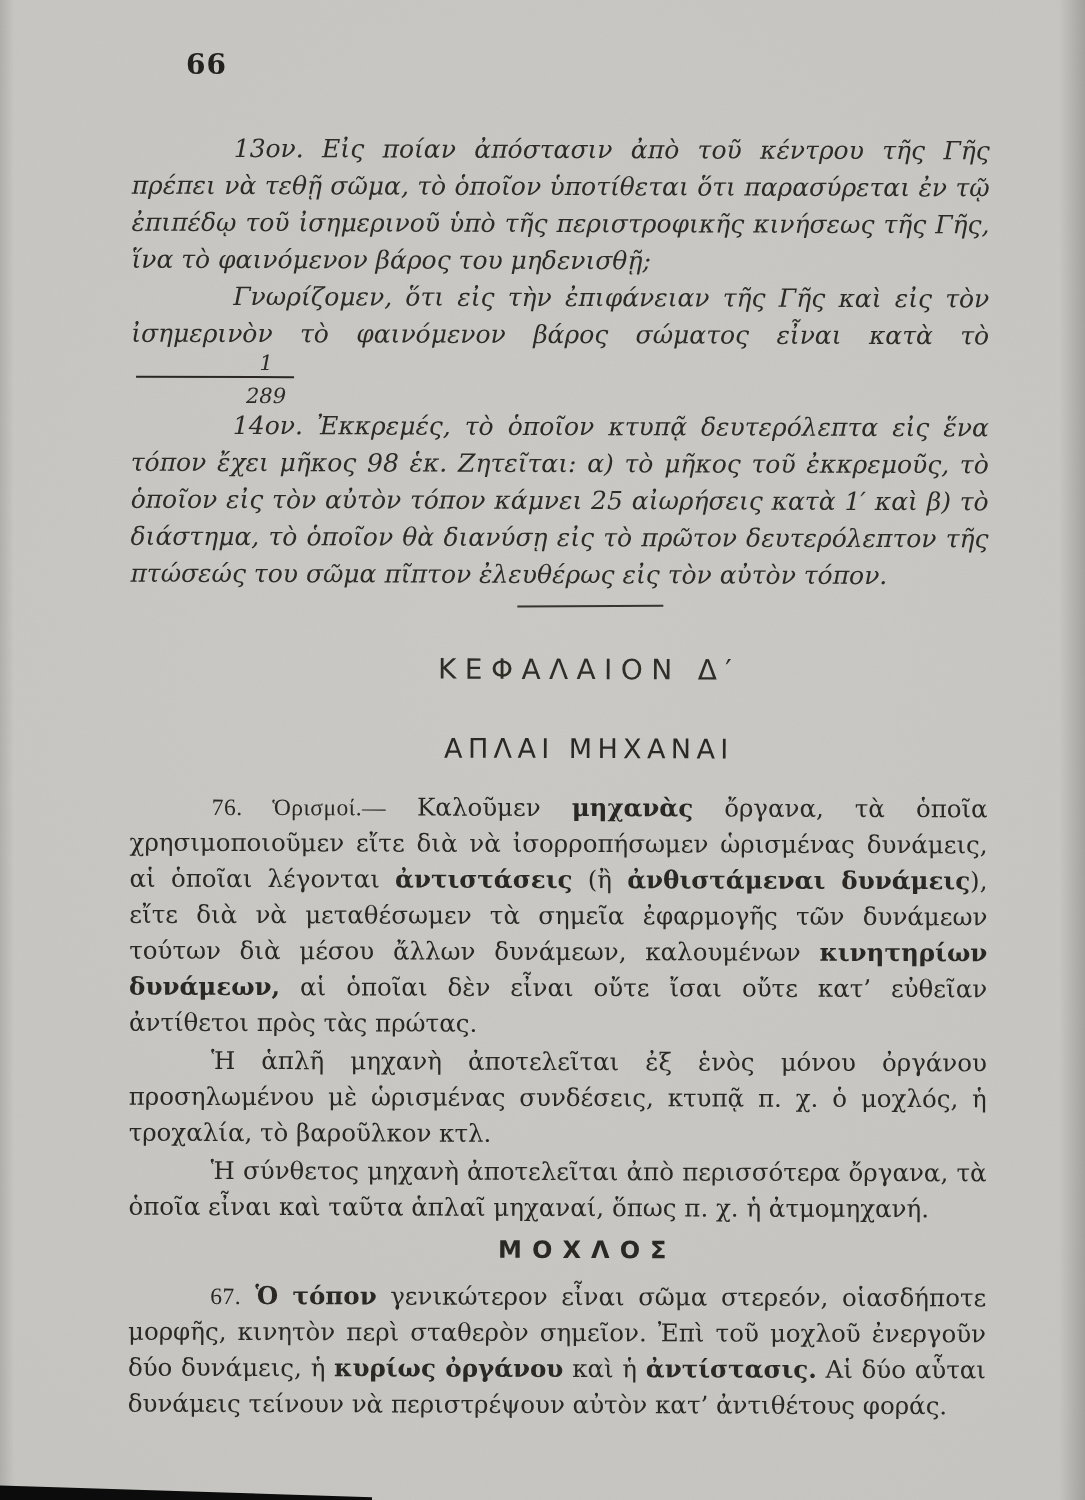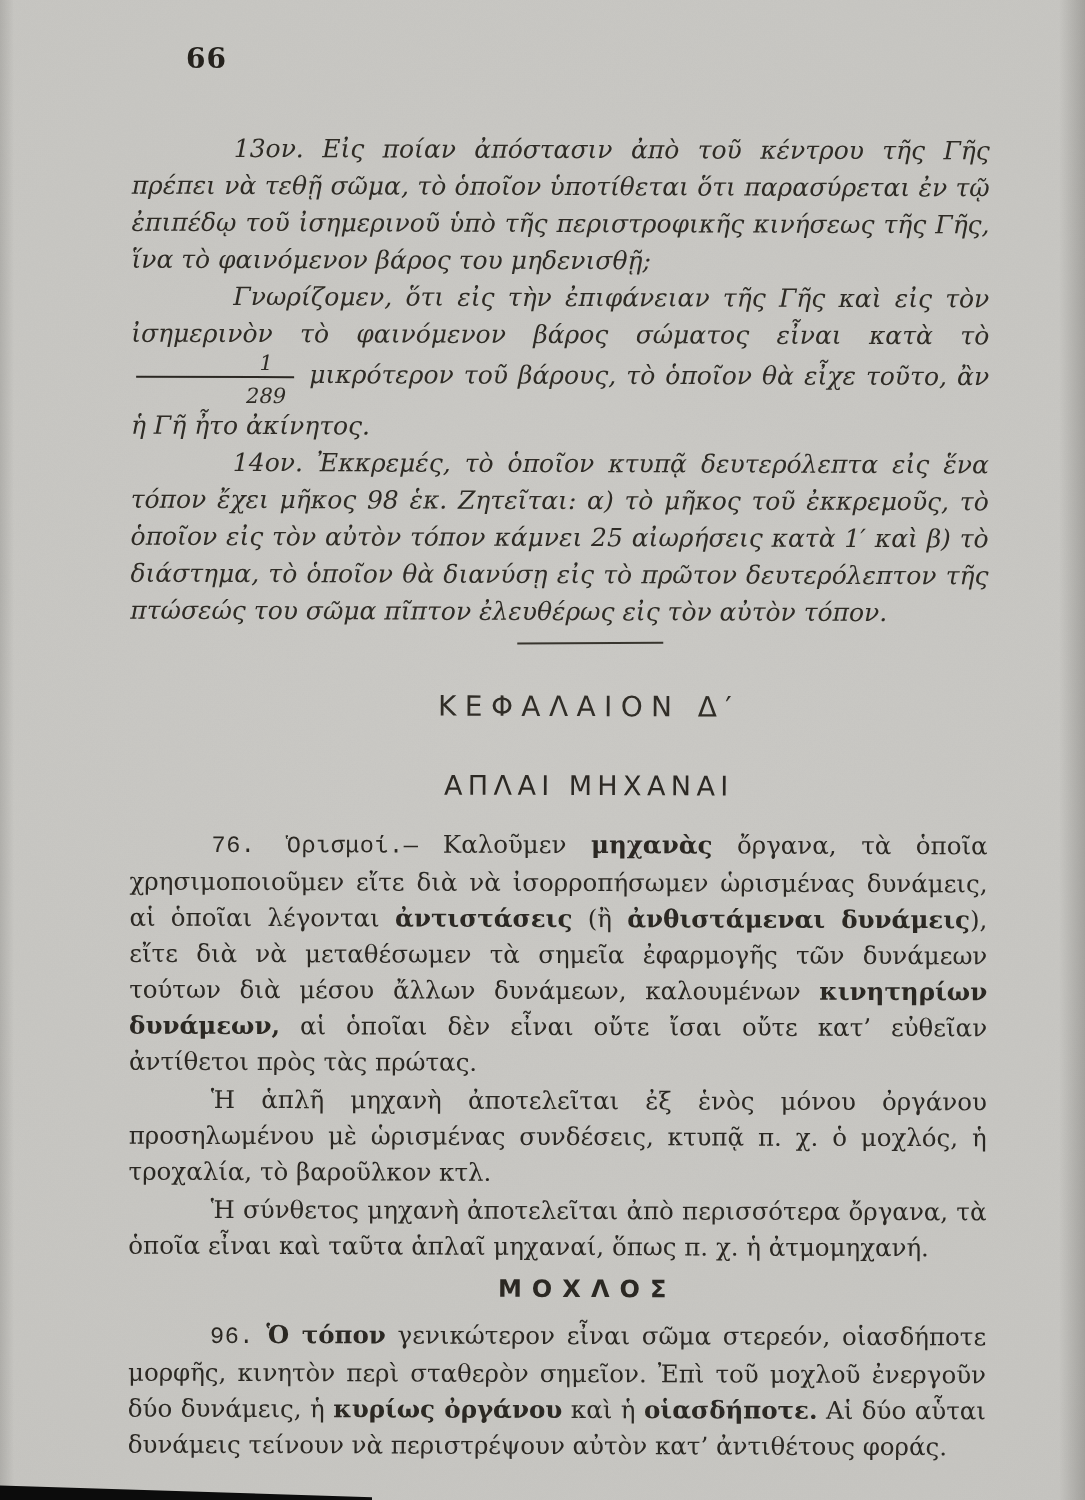--- a/index.html
+++ b/index.html
@@ -8,37 +8,37 @@
     background:#c6c5c1;
     font-family:"DejaVu Serif", serif;
     color:#2b2823;
   }
   .page{
     position:absolute;inset:0;
     background:radial-gradient(130% 120% at 50% 42%, #cbcac6 0%, #c7c6c2 55%, #bfbeba 100%);
   }
   .grain{position:absolute;inset:0;opacity:.38;pointer-events:none;}
   .pageno{
-    position:absolute;left:186px;top:42px;
+    position:absolute;left:186px;top:48px;
     font-size:28px;font-weight:700;letter-spacing:1px;color:#25221d;
   }
   .content{
     position:absolute;left:130px;top:0;width:858px;
     padding-top:131px;
     transform:rotate(0.18deg);
   }
   .para{
     margin:0;text-align:justify;
     font-size:25px;line-height:37px;
   }
   .prob{font-style:italic;text-indent:102px;color:#2e2b25;}
   .prose{font-size:24.5px;line-height:36px;text-indent:82px;}
   .para b{font-weight:700;}
   .lead-sans{
-    font-family:Liberation Mono, monospace;
+    font-family:Liberation Serif, serif;
     font-size:23.5px;letter-spacing:.5px;font-style:normal;
   }
   .frac{
     display:inline-block;vertical-align:-0.95em;text-align:center;
     font-size:.84em;line-height:1.08;margin:0 5px;font-style:italic;
   }
   .frac .num{display:block;padding:0 8px 1px;}
   .frac .den{display:block;border-top:2px solid #2b2823;padding:7px 8px 0;}
   .divider{
     width:146px;height:2px;background:#38352e;
@@ -94,39 +94,39 @@
     </filter>
     <rect width="100%" height="100%" filter="url(#paperNoise)"></rect>
   </svg>
 
   <div class="pageno">66</div>
 
   <div class="content">
 
     <p class="para prob"><span>13ον. Εἰς ποίαν ἀπόστασιν ἀπὸ τοῦ κέντρου τῆς Γῆς πρέπει νὰ τεθῇ σῶμα, τὸ ὁποῖον ὑποτίθεται ὅτι παρασύρεται ἐν τῷ ἐπιπέδῳ τοῦ ἰσημερινοῦ ὑπὸ τῆς περιστροφικῆς κινήσεως τῆς Γῆς, ἵνα τὸ φαινόμενον βάρος του μηδενισθῇ;</span></p>
 
-    <p class="para prob"><span>Γνωρίζομεν, ὅτι εἰς τὴν ἐπιφάνειαν τῆς Γῆς καὶ εἰς τὸν ἰσημερινὸν τὸ φαινόμενον βάρος σώματος εἶναι κατὰ τὸ </span><span class="frac"><span class="num">1</span><span class="den">289</span></span><span> μικρότερον τοῦ βάρους, τὸ ὁποῖον θὰ εἶχε τοῦτο, ἂν ἡ Γῆ ἦτο ἀκίνητος.</span></p>
+    <p class="para prob"><span>Γνωρίζομεν, ὅτι εἰς τὴν ἐπιφάνειαν τῆς Γῆς καὶ εἰς τὸν ἰσημερινὸν τὸ φαινόμενον βάρος σώματος εἶναι κατὰ τὸ </span><span class="frac"><span class="num">1</span><span class="den">289</span></span></p>
 
     <p class="para prob"><span>14ον. Ἐκκρεμές, τὸ ὁποῖον κτυπᾷ δευτερόλεπτα εἰς ἕνα τόπον ἔχει μῆκος 98 ἑκ. Ζητεῖται: α) τὸ μῆκος τοῦ ἐκκρεμοῦς, τὸ ὁποῖον εἰς τὸν αὐτὸν τόπον κάμνει 25 αἰωρήσεις κατὰ 1′ καὶ β) τὸ διάστημα, τὸ ὁποῖον θὰ διανύσῃ εἰς τὸ πρῶτον δευτερόλεπτον τῆς πτώσεώς του σῶμα πῖπτον ἐλευθέρως εἰς τὸν αὐτὸν τόπον.</span></p>
 
     <div class="divider"></div>
 
     <div class="h-chapter centered">ΚΕΦΑΛΑΙΟΝ Δ′</div>
 
     <div class="h-section centered">ΑΠΛΑΙ ΜΗΧΑΝΑΙ</div>
 
     <p class="para prose mt-p76"><span class="lead-sans">76. Ὁρισμοί.—</span><span> Καλοῦμεν </span><b>μηχανὰς</b><span> ὄργανα, τὰ ὁποῖα χρησιμοποιοῦμεν εἴτε διὰ νὰ ἰσορροπήσωμεν ὡρισμένας δυνάμεις, αἱ ὁποῖαι λέγονται </span><b>ἀντιστάσεις</b><span> (ἢ </span><b>ἀνθιστάμεναι δυνάμεις</b><span>), εἴτε διὰ νὰ μεταθέσωμεν τὰ σημεῖα ἐφαρμογῆς τῶν δυνάμεων τούτων διὰ μέσου ἄλλων δυνάμεων, καλουμένων </span><b>κινητηρίων δυνάμεων,</b><span> αἱ ὁποῖαι δὲν εἶναι οὔτε ἴσαι οὔτε κατ’ εὐθεῖαν ἀντίθετοι πρὸς τὰς πρώτας.</span></p>
 
     <p class="para prose mt-sm"><span>Ἡ ἁπλῆ μηχανὴ ἀποτελεῖται ἐξ ἑνὸς μόνου ὀργάνου προσηλωμένου μὲ ὡρισμένας συνδέσεις, κτυπᾷ π. χ. ὁ μοχλός, ἡ τροχαλία, τὸ βαροῦλκον κτλ.</span></p>
 
     <p class="para prose mt-sm"><span>Ἡ σύνθετος μηχανὴ ἀποτελεῖται ἀπὸ περισσότερα ὄργανα, τὰ ὁποῖα εἶναι καὶ ταῦτα ἁπλαῖ μηχαναί, ὅπως π. χ. ἡ ἀτμομηχανή.</span></p>
 
     <div class="h-sub centered">ΜΟΧΛΟΣ</div>
 
-    <p class="para prose mt-p77"><span class="lead-sans">96.</span><b> Ὁ τόπον</b><span> γενικώτερον εἶναι σῶμα στερεόν, οἱασδήποτε μορφῆς, κινητὸν περὶ σταθερὸν σημεῖον. Ἐπὶ τοῦ μοχλοῦ ἐνεργοῦν δύο δυνάμεις, ἡ </span><b>κυρίως ὀργάνου</b><span> καὶ ἡ </span><b>οἱασδήποτε.</b><span> Αἱ δύο αὗται δυνάμεις τείνουν νὰ περιστρέψουν αὐτὸν κατ’ ἀντιθέτους φοράς.</span></p>
+    <p class="para prose mt-p77"><span class="lead-sans">67.</span><b> Ὁ τόπον</b><span> γενικώτερον εἶναι σῶμα στερεόν, οἱασδήποτε μορφῆς, κινητὸν περὶ σταθερὸν σημεῖον. Ἐπὶ τοῦ μοχλοῦ ἐνεργοῦν δύο δυνάμεις, ἡ </span><b>κυρίως ὀργάνου</b><span> καὶ ἡ </span><b>ἀντίστασις.</b><span> Αἱ δύο αὗται δυνάμεις τείνουν νὰ περιστρέψουν αὐτὸν κατ’ ἀντιθέτους φοράς.</span></p>
 
   </div>
 
   <div class="edge-left"></div>
   <div class="edge-right"></div>
   <div class="corner-black"></div>
 
 </div>
 
 </body></html>

